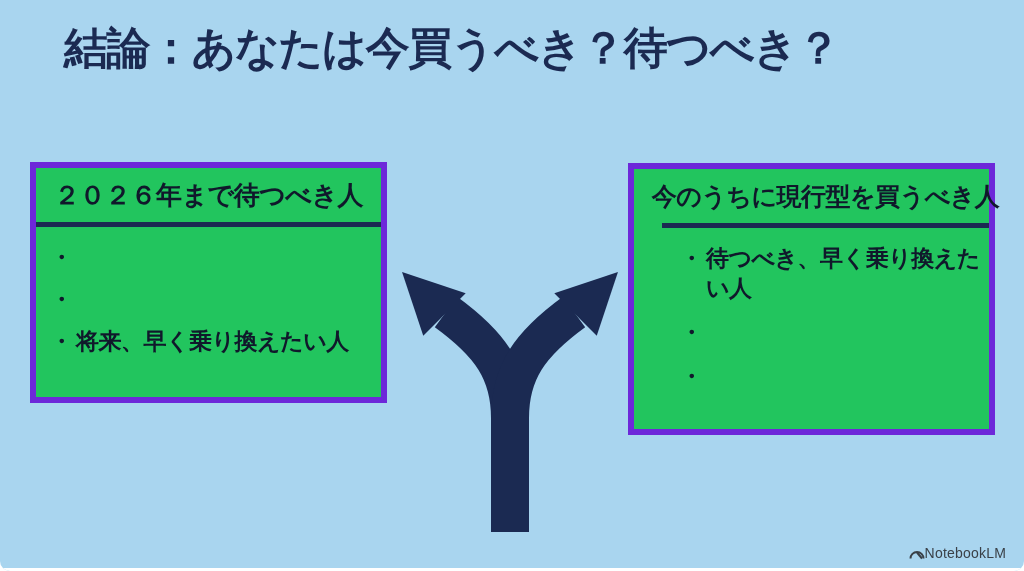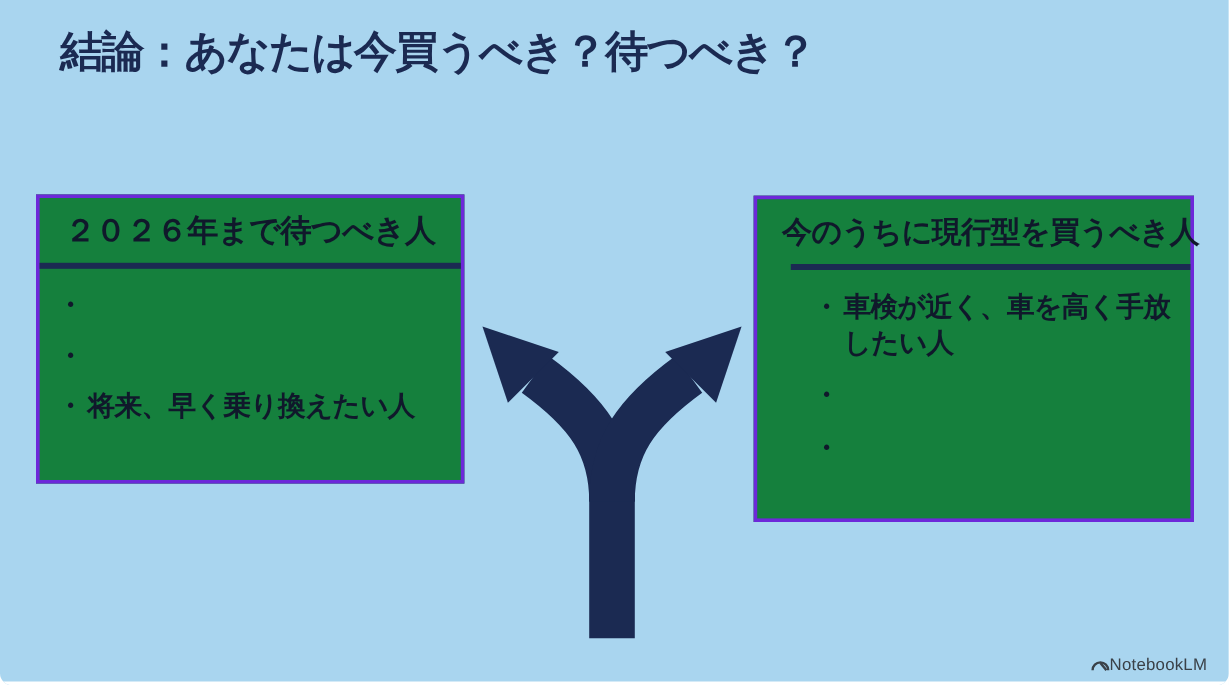--- a/index.html
+++ b/index.html
@@ -22,35 +22,35 @@
     left: 0;
     bottom: 0;
     width: 100%;
     height: 3px;
     background: #ffffff;
     border-radius: 0 0 10px 10px;
   }
 
   .page-title {
     position: absolute;
-    left: 50px;
+    left: 64px;
     top: 20px;
     margin: 0;
-    font-size: 36px;
+    font-size: 44px;
     line-height: 1.25;
     font-weight: 900;
     letter-spacing: -1.5px;
     color: #1b2a52;
     white-space: nowrap;
   }
 
   .choice-box {
     position: absolute;
-    background: #15803d;
-    border: 3px solid #6d28d9;
+    background: #22c55e;
+    border: 6px solid #6d28d9;
     box-sizing: border-box;
   }
   .choice-box.left  { left: 30px;  top: 162px; width: 357px; height: 241px; }
   .choice-box.right { left: 628px; top: 163px; width: 367px; height: 272px; padding-left: 28px; }
 
   .choice-box .box-header {
     display: flex;
     align-items: center;
     justify-content: center;
     height: 54px;
@@ -132,21 +132,21 @@
         <span class="item-text">将来、早く乗り換えたい人</span>
       </li>
     </ul>
   </div>
 
   <div class="choice-box right">
     <div class="box-header">今のうちに現行型を買うべき人</div>
     <ul class="bullet-list">
       <li>
         <span class="dot">・</span>
-        <span class="item-text">車検が近く、車を高く手放したい人</span>
+        <span class="item-text">待つべき、早く乗り換えたい人</span>
       </li>
       <li>
         <span class="dot">・</span>
       </li>
       <li>
         <span class="dot">・</span>
       </li>
     </ul>
   </div>
 

